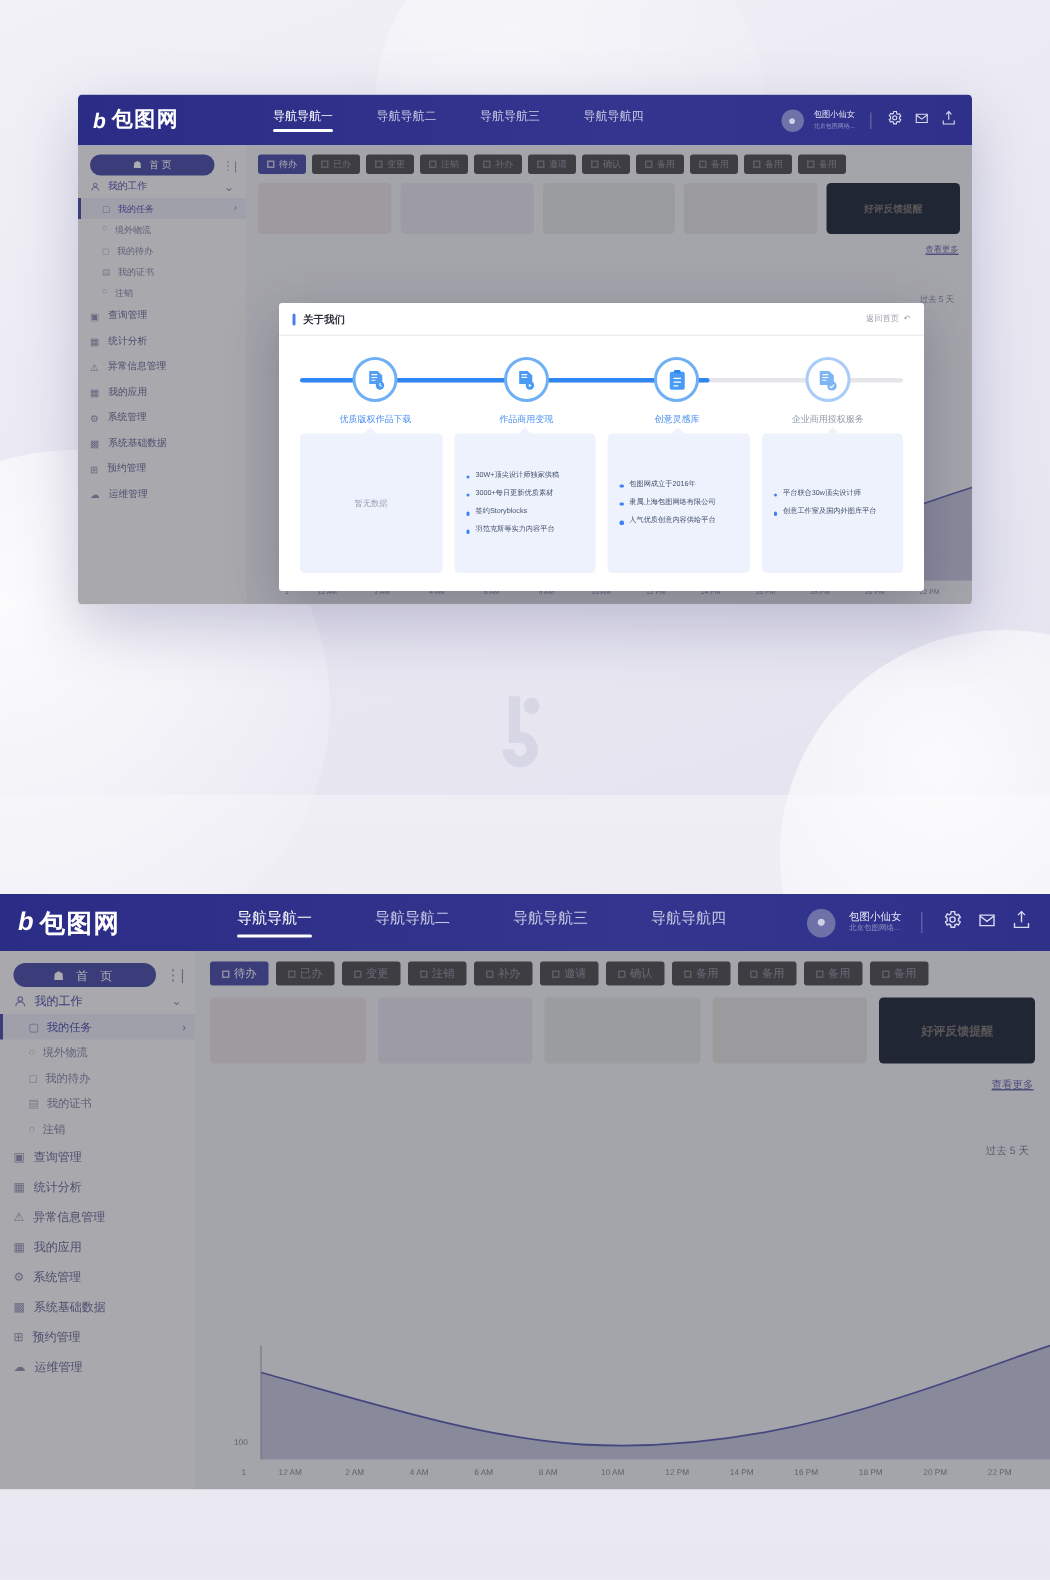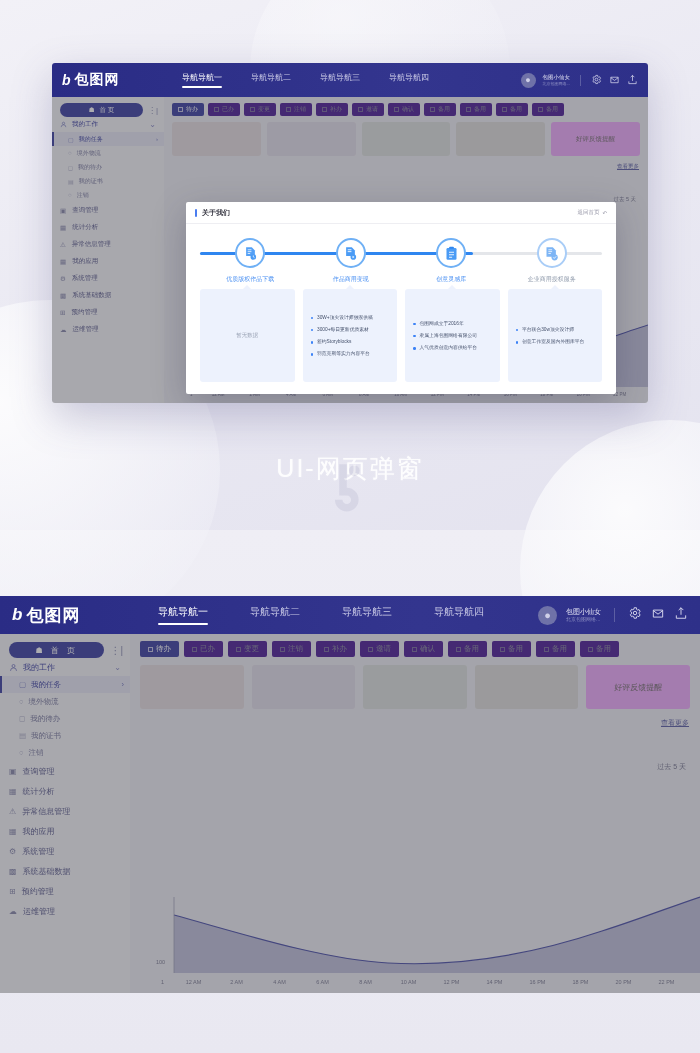--- a/index.html
+++ b/index.html
@@ -152,42 +152,42 @@
   .win.bottom .menu { height: 20px; padding: 0 9px; font-size: 8px; }
   .menu .mi { margin-right: 6px; opacity: .7; display: inline-flex; }
 
   
   .main { flex: 1; position: relative; background: #f0f0f4; overflow: hidden; }
 
   .tabrow { display: flex; }
   .win.top .tabrow { gap: 4px; padding: 6px 6px 0 8px; }
   .win.bottom .tabrow { gap: 5px; padding: 7px 7px 0 10px; }
   .tab {
-    background: #4c1d95; color: #8b8b9e; border-radius: 2px;
+    background: #404040; color: #8b8b9e; border-radius: 2px;
     display: flex; align-items: center; justify-content: center; gap: 3px;
     white-space: nowrap; flex: none;
   }
   .win.top .tab { height: 13px; font-size: 6px; padding: 0 6px; }
   .win.bottom .tab { height: 16px; font-size: 7.5px; padding: 0 8px; }
   .tab.active { background: #3b3fa0; color: #fff; }
   .tab .tb { width: 5px; height: 5px; border: 1px solid currentColor; opacity: .7; }
 
   .cards { display: flex; }
   .win.top .cards { gap: 6px; padding: 6px 8px 0 8px; }
   .win.bottom .cards { gap: 8px; padding: 8px 10px 0 10px; }
   .mcard { flex: 1; border-radius: 3px; }
   .win.top .mcard { height: 34px; }
   .win.bottom .mcard { height: 44px; }
   .mcard.c1 { background: #e7dfe0; }
   .mcard.c2 { background: #e4e0ea; }
   .mcard.c3 { background: #dfe2de; }
   .mcard.c4 { background: #e0dfdb; }
   .mcard.c5 {
-    background: #f0abfc; display: flex; align-items: center;
-    justify-content: center; color: #6f6a66;
+    background: #0f172a; display: flex; align-items: center;
+    justify-content: center; color: #6f6a66; font-weight: bold;
   }
   .win.top .mcard.c5 { font-size: 6.5px; }
   .win.bottom .mcard.c5 { font-size: 8px; }
 
   .seemore { text-align: right; color: #5b5ea4; text-decoration: underline; }
   .win.top .seemore { font-size: 5.5px; padding: 7px 9px 0 0; }
   .win.bottom .seemore { font-size: 7px; padding: 9px 11px 0 0; }
 
   .daysago { text-align: right; color: #76768f; }
   .win.top .daysago { font-size: 5.5px; padding: 26px 12px 0 0; }
@@ -285,21 +285,20 @@
 </head>
 <body>
 
 <div class="page">
   <div class="bg-top"></div>
   <div class="bg-bottom"></div>
   <div class="blob" style="left:-120px;top:300px;width:340px;height:340px;"></div>
   <div class="blob" style="left:520px;top:420px;width:300px;height:300px;"></div>
   <div class="blob" style="left:250px;top:-60px;width:260px;height:260px;opacity:.5;"></div>
 
-  <div class="watermark">UI-网页弹窗</div>
   <div class="wm-logo">
     <svg viewBox="0 0 40 52">
         <path d="M10 2 h7 v22 a11 11 0 1 1 -11 11 h7 a4 4 0 1 0 4 -4 h-7z" fill="#8b8bb0"></path>
         <circle cx="24" cy="8" r="5" fill="#8b8bb0"></circle>
       </svg>
   </div>
 
   <div class="win top">
     <div class="hdr">
       <div class="logo">

